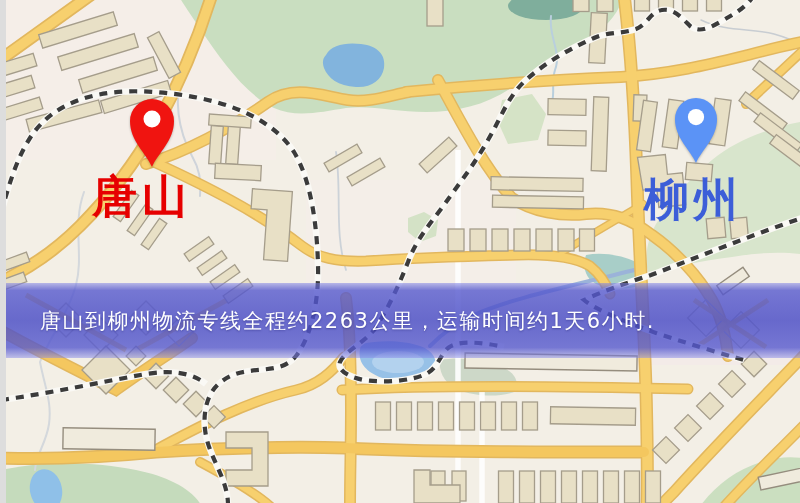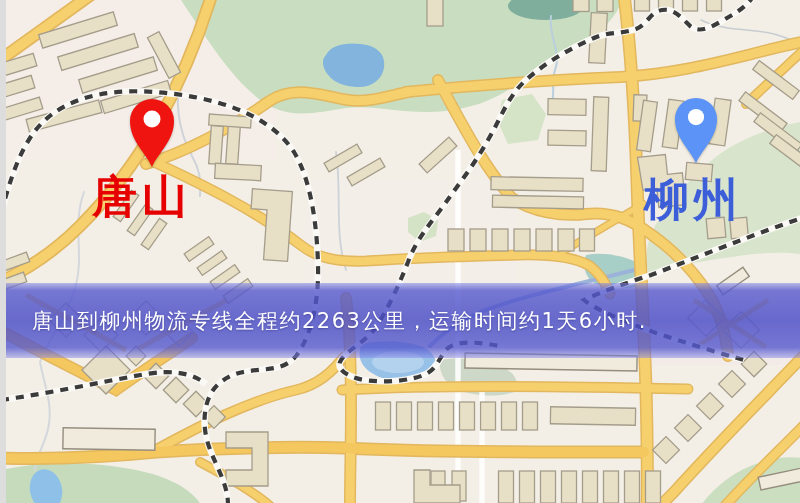--- a/index.html
+++ b/index.html
@@ -12,21 +12,21 @@
   .city-label{position:absolute;font-weight:700;font-size:45px;line-height:1;
               letter-spacing:5px;white-space:nowrap;}
   .banner{position:absolute;left:0;top:283px;width:800px;height:75px;
           display:flex;align-items:center;
           background:linear-gradient(180deg,
             rgba(128,131,230,.52) 0%,
             rgba(86,89,206,.80) 10%,
             rgba(75,78,198,.83) 50%,
             rgba(86,89,206,.80) 86%,
             rgba(133,136,233,.48) 100%);}
-  .banner span{color:#fff;font-size:21px;letter-spacing:1.5px;padding-left:26px;
+  .banner span{color:#fff;font-size:21px;letter-spacing:1.5px;padding-left:34px;
                text-shadow:0 1px 2px rgba(15,15,90,.35);white-space:nowrap;}
 </style>
 </head>
 <body>
 
 <div class="stage">
 
 <svg class="basemap" width="800" height="503" viewBox="0 0 800 503">
   <defs>
     <path id="p_a" d="M-6,60 L86,-6"></path>

